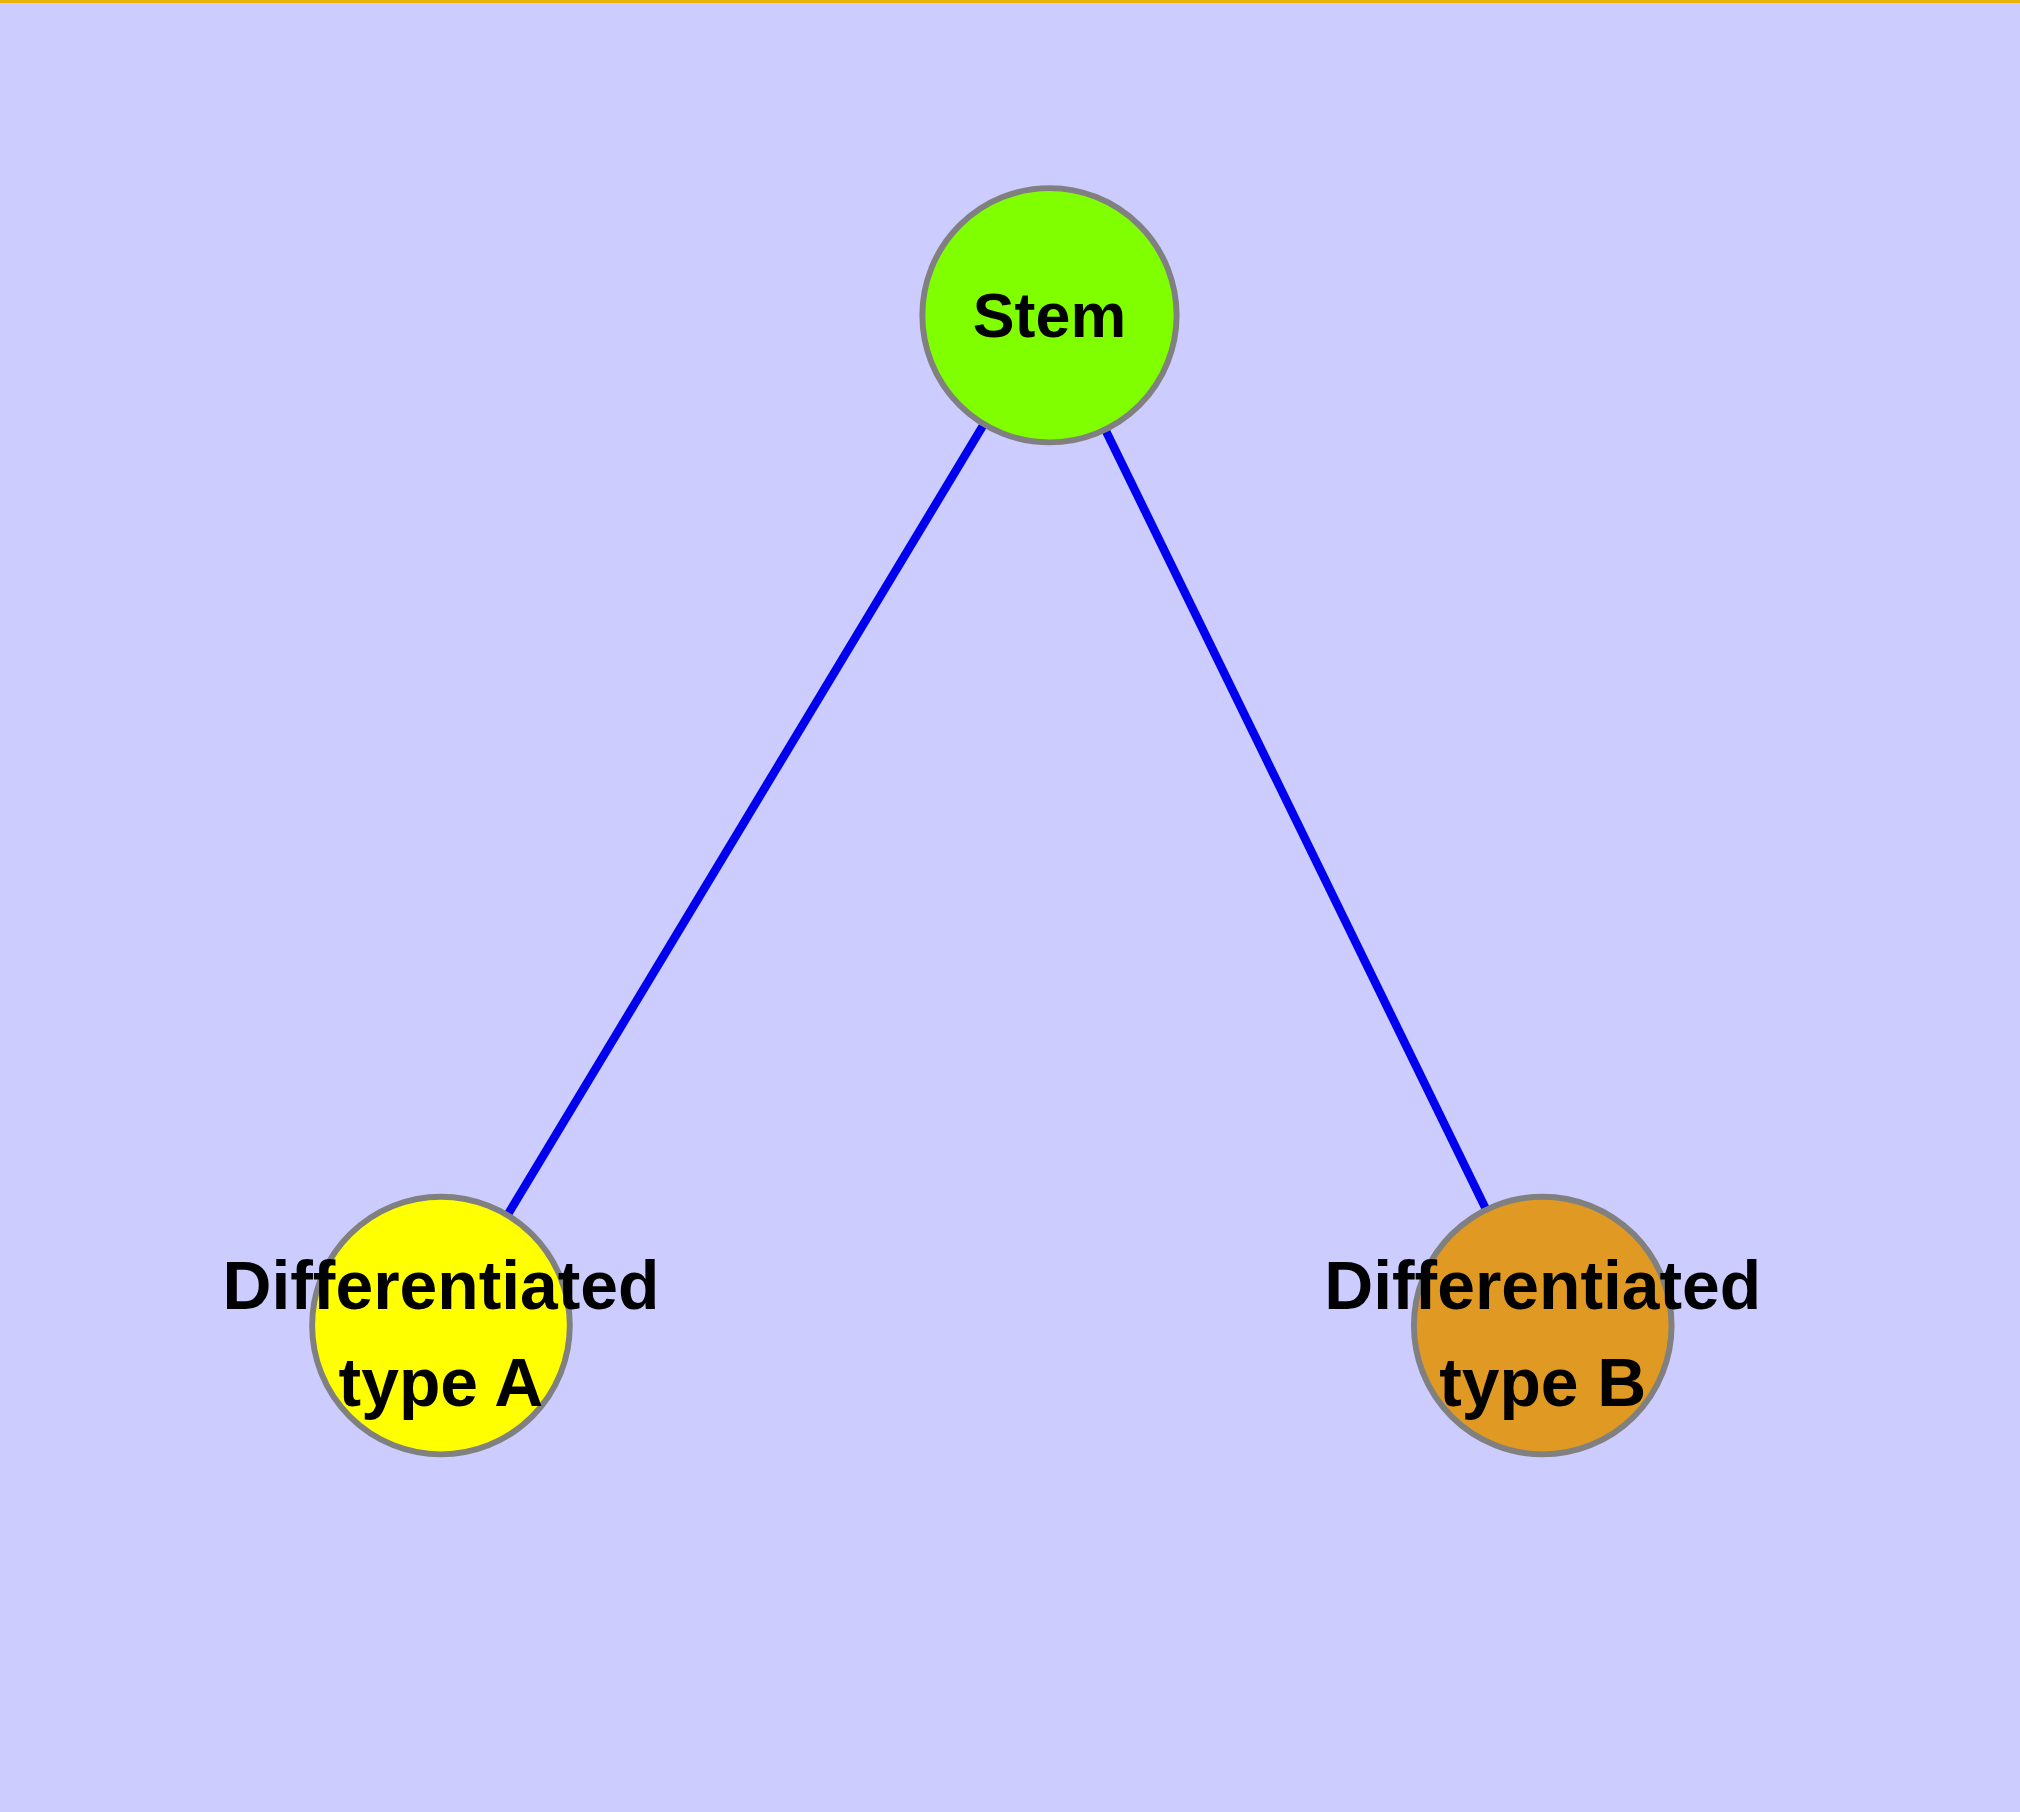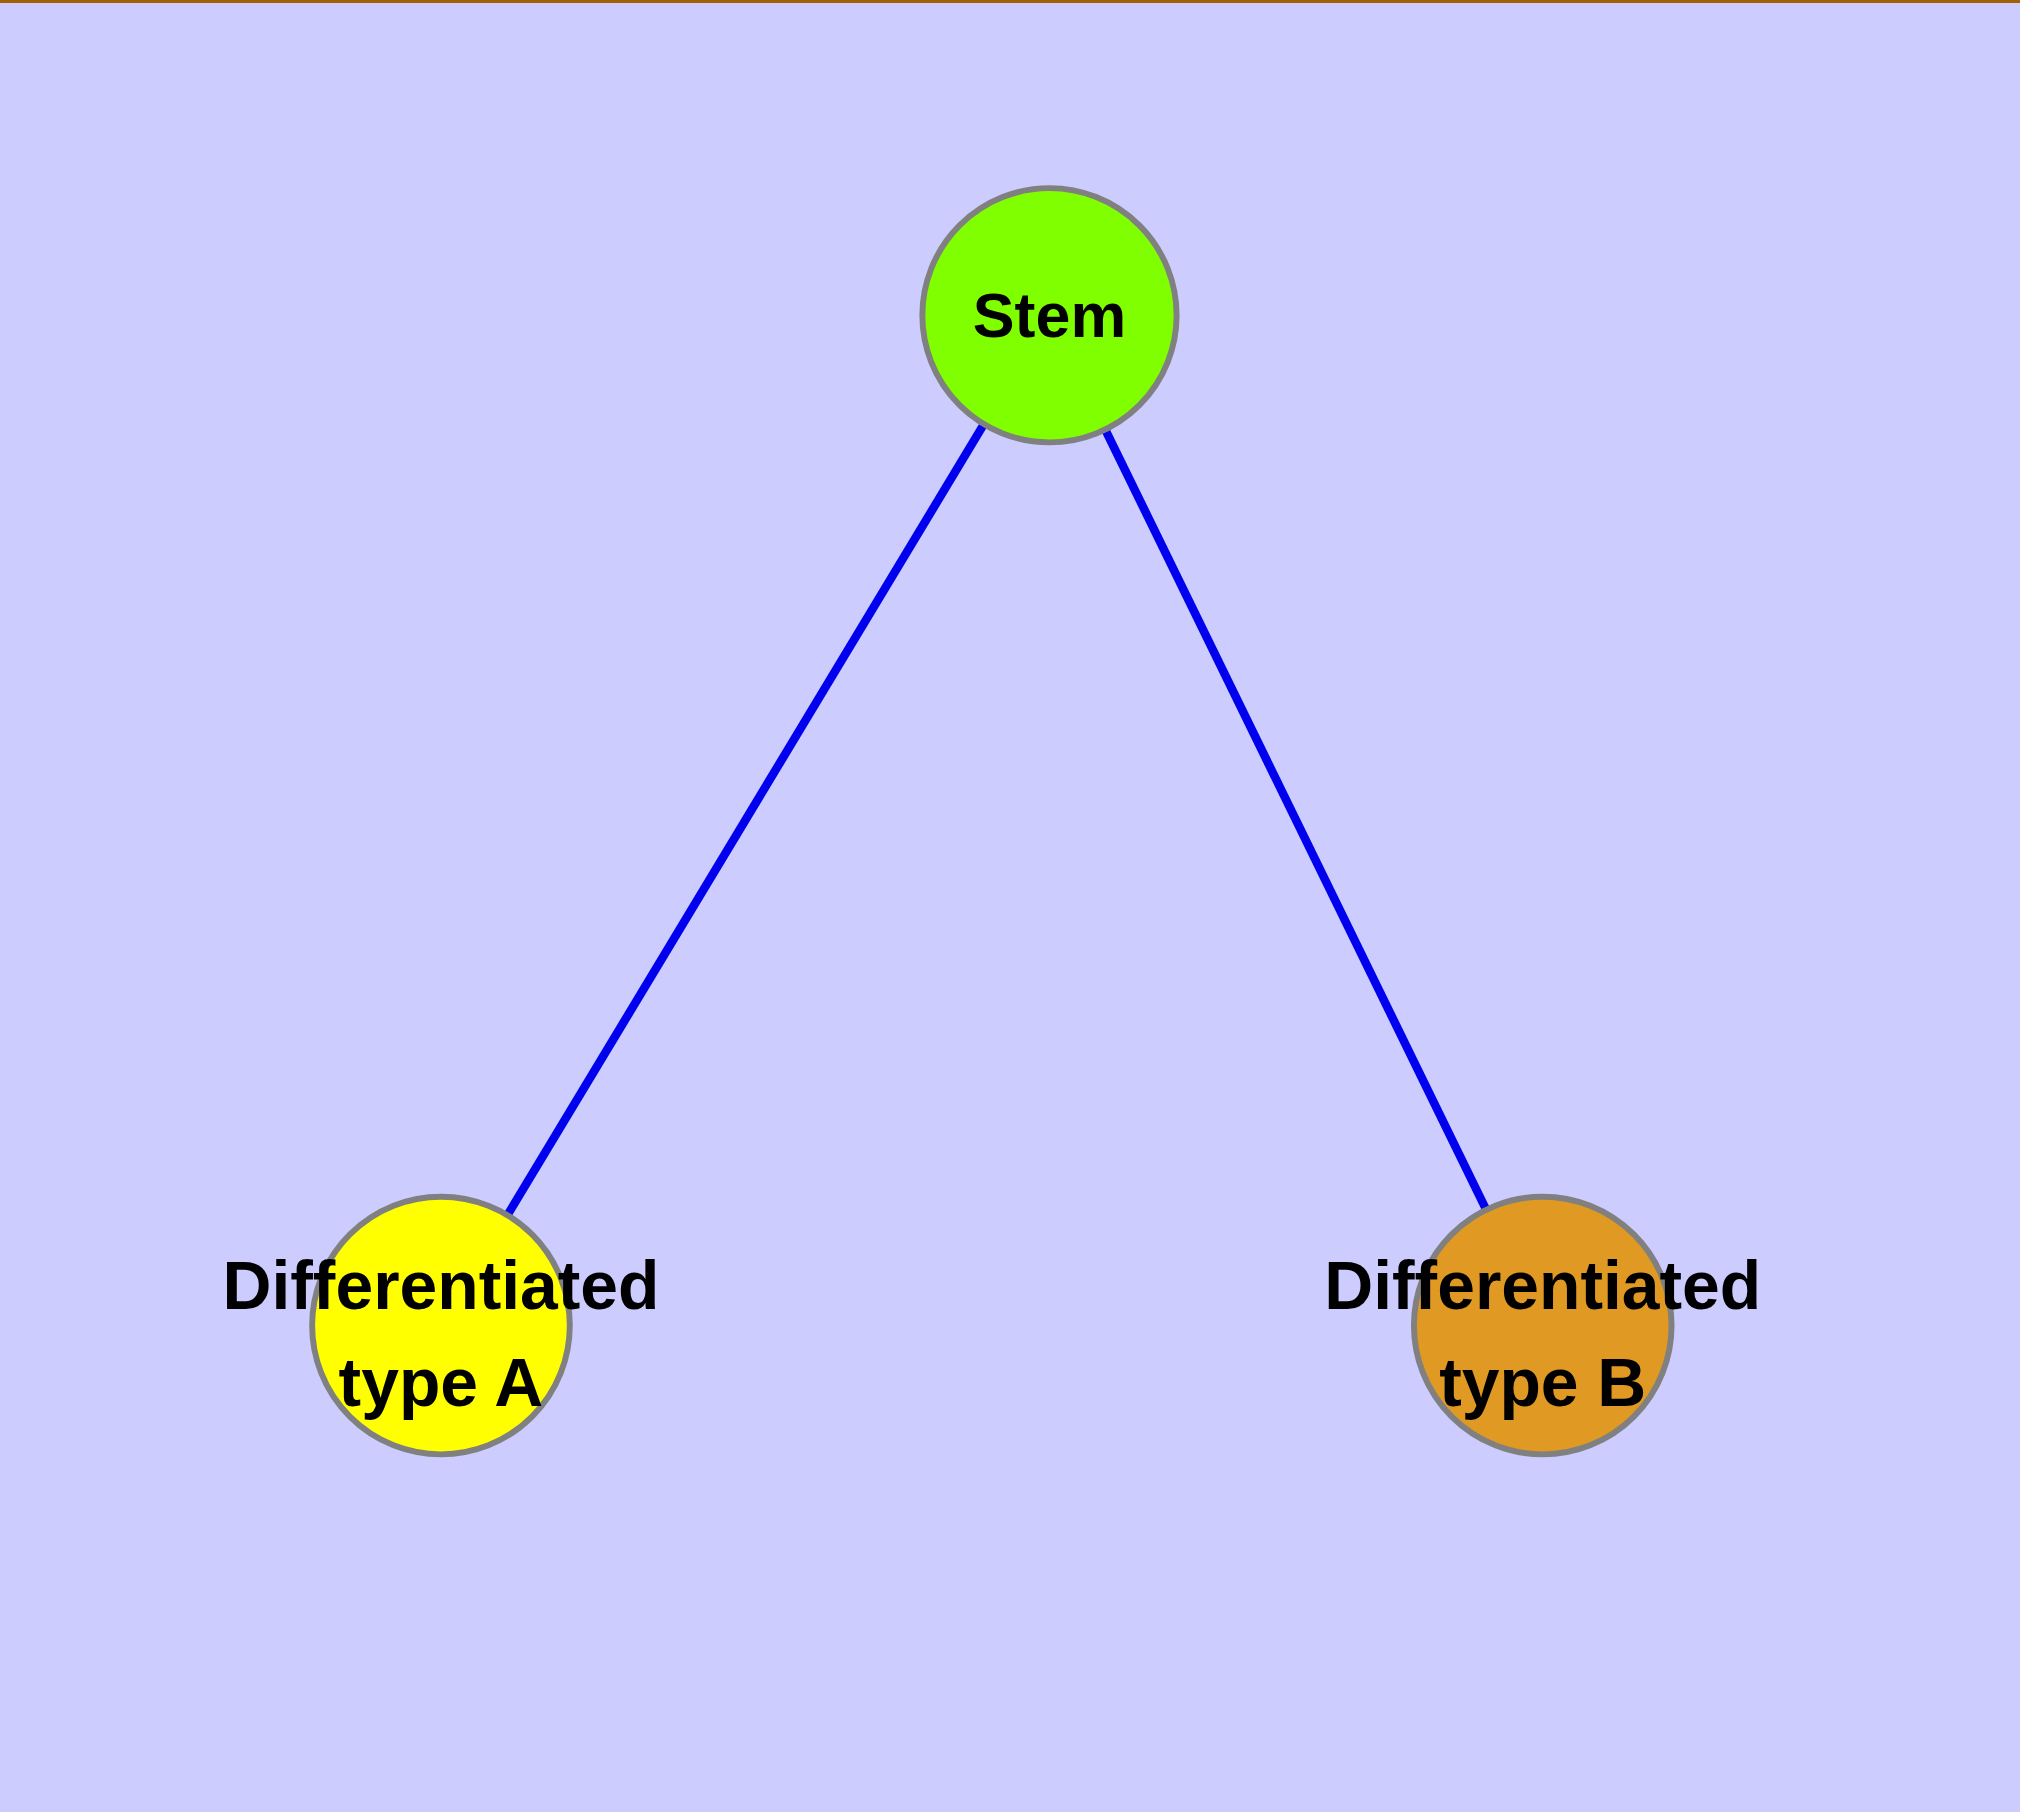--- a/index.html
+++ b/index.html
@@ -50,21 +50,21 @@
   .node-label-root {
     font-size: 74px;
   }
   .node-label-leaf {
     font-size: 80px;
   }
 </style>
 </head>
 <body>
 
-<div id="canvas" style="width: 2021px; height: 1812px; background: #a16207;">
+<div id="canvas" style="width: 2021px; height: 1812px; background: #eab308;">
 
   <div id="plot-background" style="background: rgb(204, 204, 255);"></div>
 
   <svg id="graph-svg" viewBox="0 0 2384 2138" xmlns="http://www.w3.org/2000/svg">
 
     <g>
       <line class="edge-line" x1="1160.6038224928504" y1="500.49058995615906" x2="598.4281265405782" y2="1433.796202177759" stroke="#0000ee" stroke-width="10"></line>
       <line class="edge-line" x1="1303.812554465306" y1="506.791348664338" x2="1753.30994480849" y2="1427.4114333534708" stroke="#0000ee" stroke-width="10"></line>
     </g>
 

